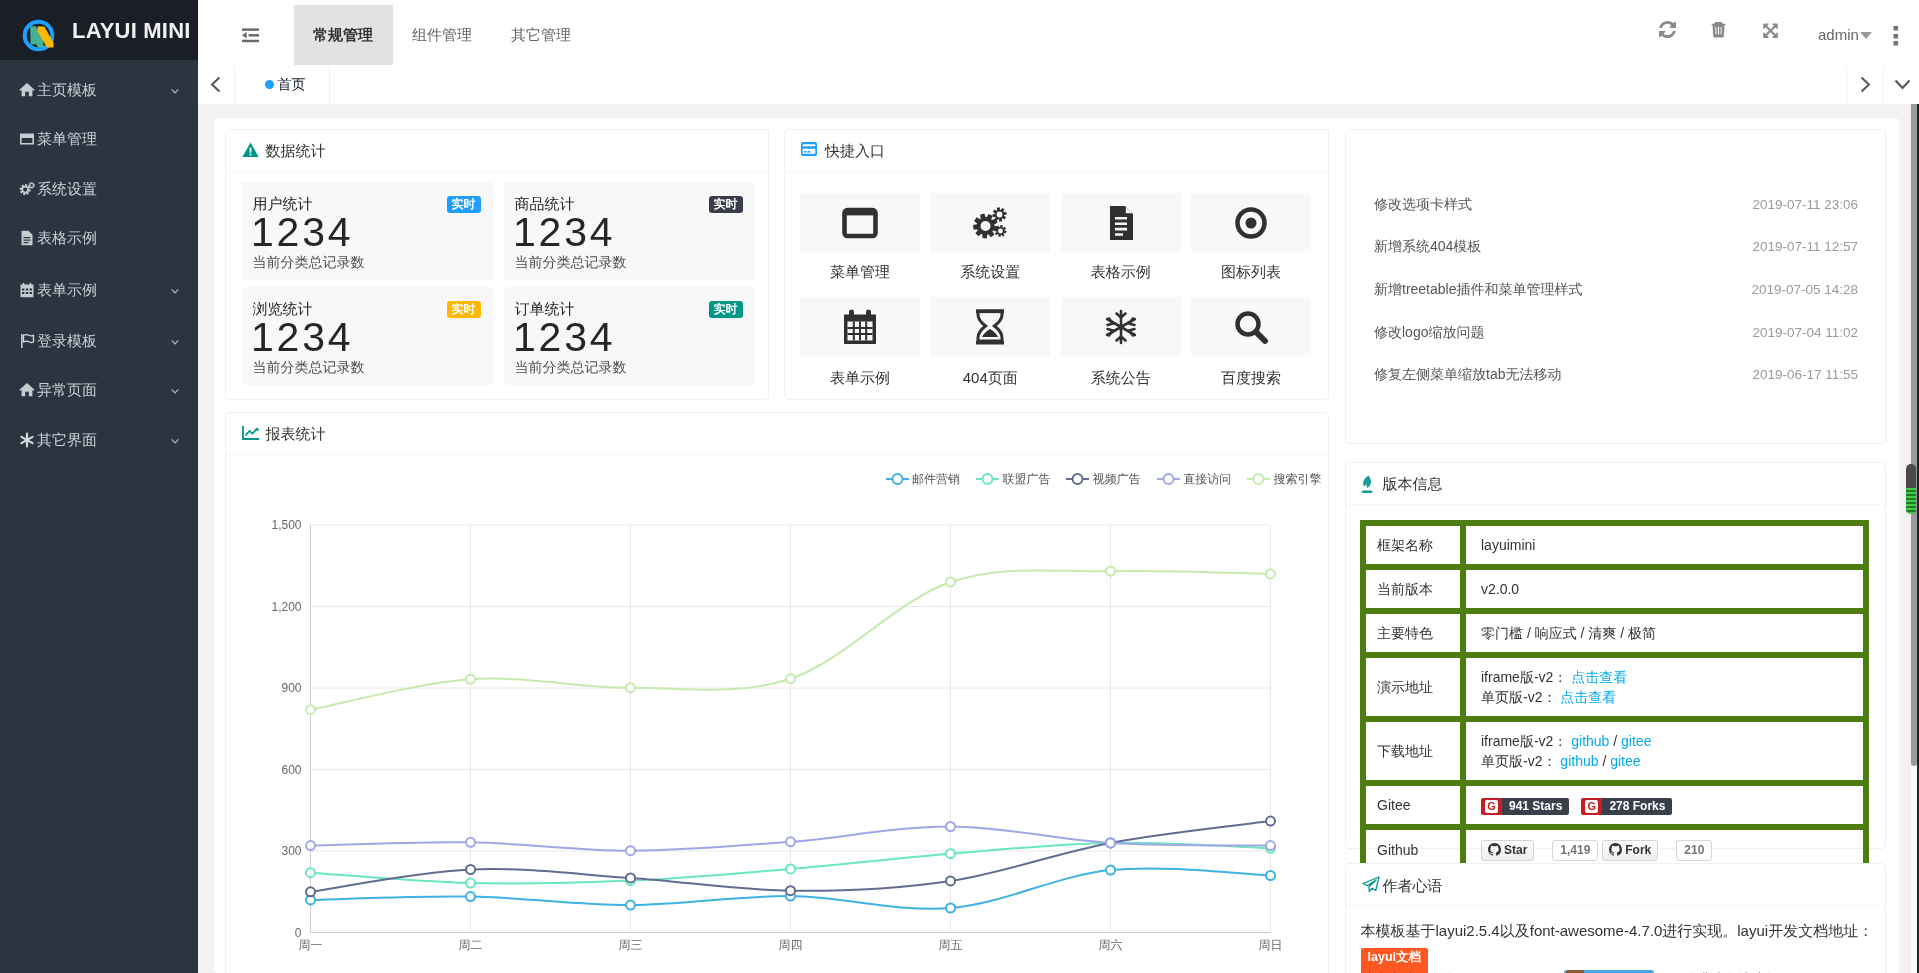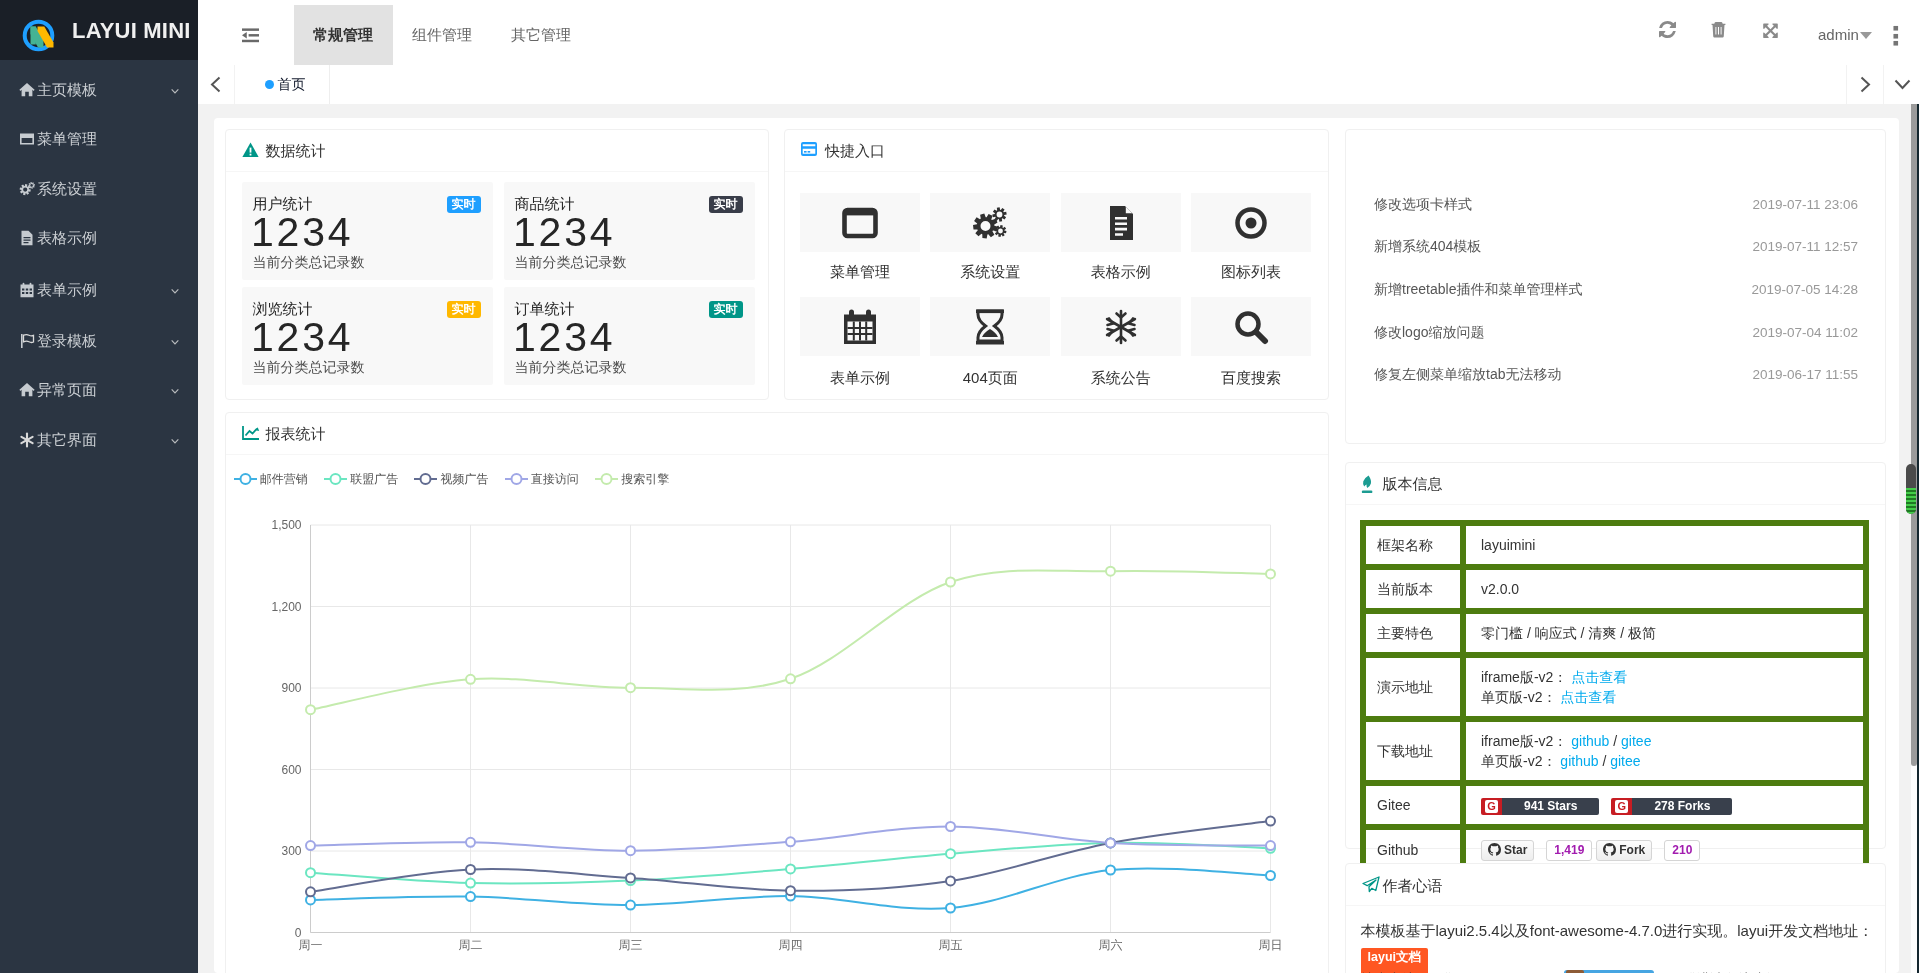--- a/index.html
+++ b/index.html
@@ -41,23 +41,23 @@
 .nitem{position:absolute;left:28.5px;width:484px;height:43px;font-size:14px;color:#565656;line-height:43px}
 .nitem .dt{position:absolute;right:0;top:0;color:#999;font-size:13.5px}
 
 table.vt{position:absolute;left:14.5px;top:57.5px;border-collapse:collapse;width:509px;table-layout:fixed;font-size:14px;color:#333}
 table.vt td{border:6px solid #4d7c0f;padding:9px 15px;line-height:20px;vertical-align:middle}
 table.vt td.k{width:100px;padding:9px 11px;color:#333}
 a.lk{color:#01aaed;text-decoration:none}
 
 .gitee{display:inline-flex;height:17px;font-size:12px;font-weight:bold;color:#fff;border-radius:2px;overflow:hidden;vertical-align:middle}
 .gitee .l{display:inline-flex;align-items:center;background:#c71d23;padding:0 4px}
-.gitee .r{display:inline-flex;align-items:center;background:#39404c;padding:0 22px}
+.gitee .r{display:inline-flex;align-items:center;background:#39404c;padding:0 7px}
 .ghb{display:inline-block;height:21px;line-height:19px;font-size:12px;font-weight:bold;color:#333;background:linear-gradient(#fcfcfc,#eee);border:1px solid #d5d5d5;border-radius:3px;padding:0 6px;vertical-align:middle}
-.ghc{display:inline-block;height:21px;line-height:19px;font-size:12px;font-weight:bold;color:#a21caf;background:#fff;border:1px solid #d5d5d5;border-radius:3px;padding:0 7px;vertical-align:middle;margin-left:12px}
+.ghc{display:inline-block;height:21px;line-height:19px;font-size:12px;font-weight:bold;color:#737373;background:#fff;border:1px solid #d5d5d5;border-radius:3px;padding:0 7px;vertical-align:middle;margin-left:18px}
 </style>
 </head>
 <body>
 
 <div id="side">
 <div id="logo">
   <svg style="position:absolute;left:21px;top:17px" width="38" height="38" viewBox="0 0 38 38">
     <circle cx="17.5" cy="18.5" r="13.8" fill="none" stroke="#1E9FFF" stroke-width="4"></circle>
     <polygon points="9.5,9.5 14.8,9.5 14.8,27.5 9.5,27.5" fill="#45b393"></polygon>
     <polygon points="9.5,9.5 14.8,9.5 22.5,23 22.5,30.5 17,30.5 9.5,17" fill="#45b393"></polygon>
@@ -291,21 +291,21 @@
 </div>
 <div class="card" style="left:224.5px;top:411.5px;width:1104px;height:600px">
 <div class="chead">
       <svg width="18" height="16" viewBox="0 0 18 16">
         <path d="M1 1v13h16" fill="none" stroke="#009688" stroke-width="1.8"></path>
         <path d="M3.5 10.5 7.5 6l3 2.5L15 3.5" fill="none" stroke="#009688" stroke-width="1.8"></path>
         <path d="M15.7 2.3l1.5 3.6-3.8-.7z" fill="#009688"></path>
       </svg>
       <span class="ct">报表统计</span>
     </div>
-<div style="position:absolute;left:0;top:58px;width:1104px;text-align:left;font-size:0">
+<div style="position:absolute;left:0;top:58px;width:1104px;text-align:right;font-size:0">
 <span style="display:inline-block;margin:0 8px;font-size:12px;color:#555;vertical-align:middle"><svg width="23" height="14" viewBox="0 0 23 14" style="vertical-align:-3px">
           <line x1="0" y1="7" x2="23" y2="7" stroke="#3fb1e3" stroke-width="2"></line>
           <circle cx="11.5" cy="7" r="5" fill="#fff" stroke="#3fb1e3" stroke-width="2"></circle>
         </svg> 邮件营销</span>
 <span style="display:inline-block;margin:0 8px;font-size:12px;color:#555;vertical-align:middle"><svg width="23" height="14" viewBox="0 0 23 14" style="vertical-align:-3px">
           <line x1="0" y1="7" x2="23" y2="7" stroke="#6be6c1" stroke-width="2"></line>
           <circle cx="11.5" cy="7" r="5" fill="#fff" stroke="#6be6c1" stroke-width="2"></circle>
         </svg> 联盟广告</span>
 <span style="display:inline-block;margin:0 8px;font-size:12px;color:#555;vertical-align:middle"><svg width="23" height="14" viewBox="0 0 23 14" style="vertical-align:-3px">
           <line x1="0" y1="7" x2="23" y2="7" stroke="#626c91" stroke-width="2"></line>

